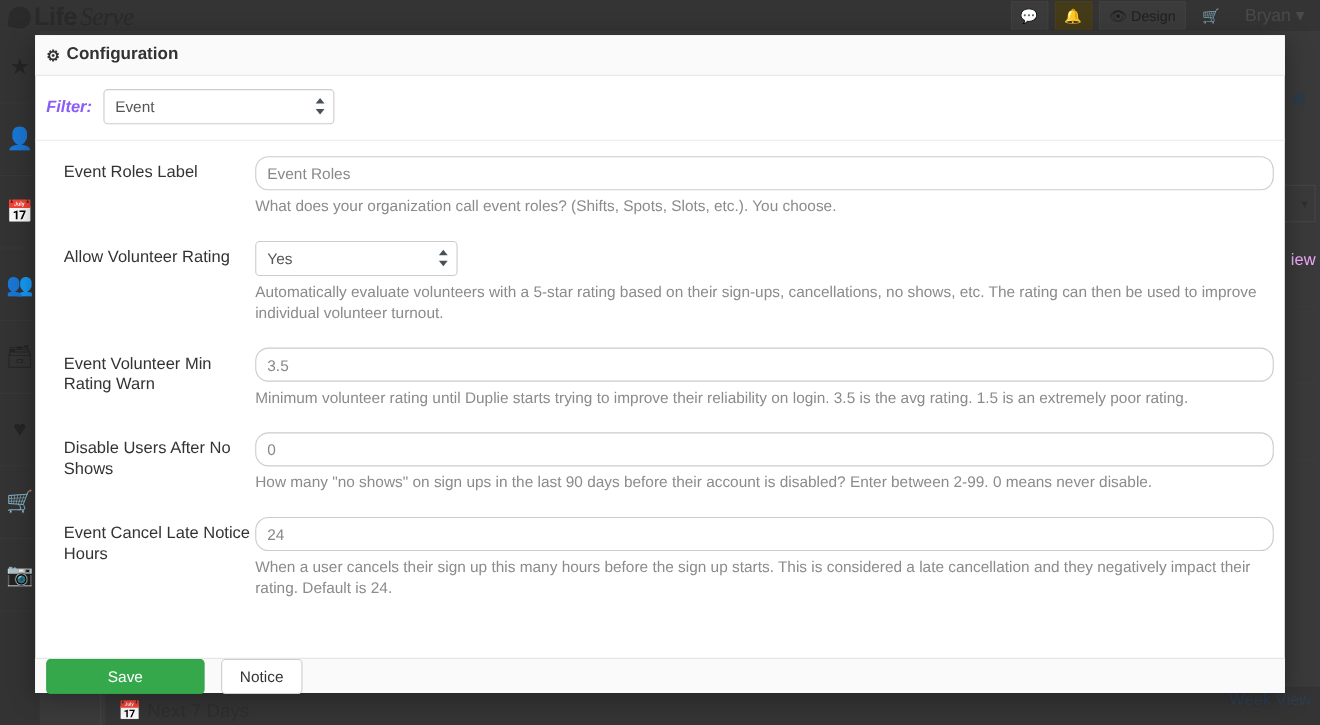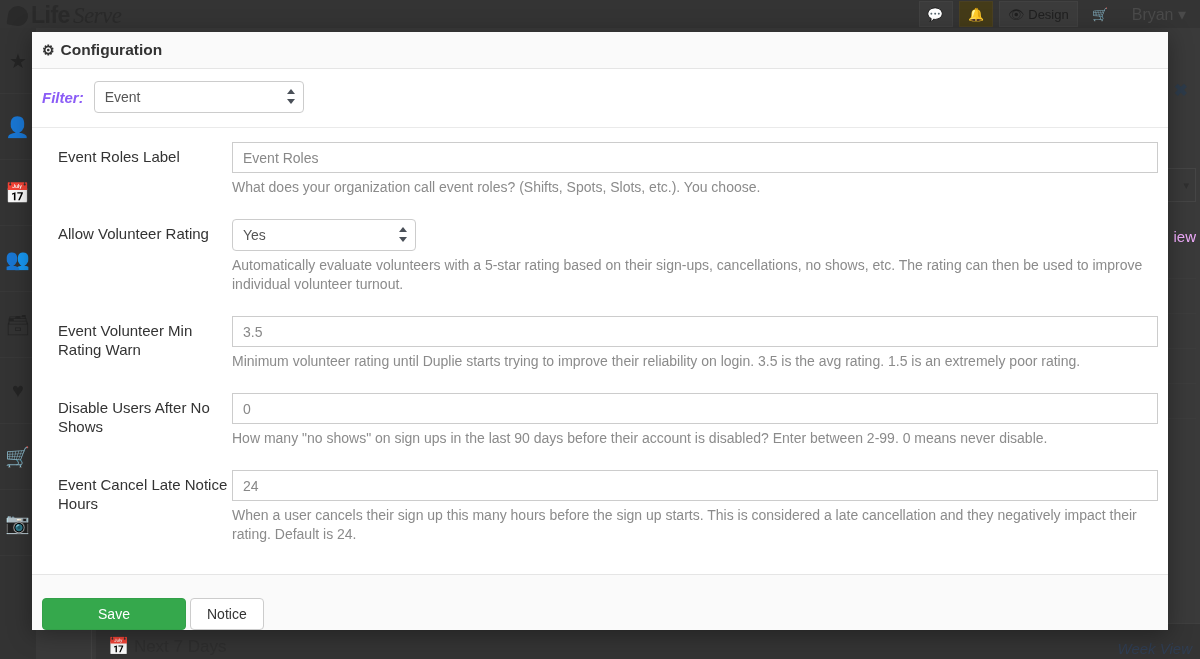--- a/index.html
+++ b/index.html
@@ -82,22 +82,22 @@
   }
   .bg-panel {
     position: absolute; left: 60px; right: 0; bottom: 0; height: 36px;
     background: #343434; border-top: 1px solid #3f3f3f;
   }
   .bg-panel .ttl {
     position: absolute; left: 12px; bottom: 2px;
     color: #2e2e2e; font-size: 17px;
   }
   .bg-panel .lnk {
-    position: absolute; right: 8px; bottom: 2px;
-    color: #2f3d52; font-size: 15px; font-style: italic;
+    position: absolute; right: 8px; bottom: 14px;
+    color: #2f3d52; font-size: 15px;
   }
   .bg-divider {
     position: absolute; left: 55px; bottom: 0; top: 600px; width: 1px;
     background: #434343;
   }
 
   
   #modal {
     position: absolute;
     left: 32px; top: 32px;
@@ -163,37 +163,37 @@
   }
   .row-label {
     width: 174px; flex: none;
     font-size: 15px; color: #333; line-height: 19px;
     padding-top: 5px;
   }
   .row-field { flex: 1 1 auto; min-width: 0; }
   input.txt {
     font-family: "Liberation Sans", sans-serif;
     font-size: 14px; color: #888;
-    border: 1px solid #ccc; border-radius: 0;
+    border: 1px solid #ccc; border-radius: 12px;
     height: 31px; padding: 0 10px;
     width: 100%;
     background: #fff;
   }
   .w-narrow { width: 184px; }
   .help {
     font-size: 14px; color: #8b8b8b;
     line-height: 19px;
     margin-top: 5px;
   }
 
   .modal-footer {
-    flex: none; height: 56px;
+    flex: none; height: 32px;
     background: #fafafa;
     border-top: 1px solid #e5e5e5;
-    display: flex; align-items: flex-end; gap: 4px;
+    display: flex; align-items: center; gap: 15px;
     padding: 0 10px;
   }
   .btn {
     font-family: "Liberation Sans", sans-serif;
     font-size: 14px;
     height: 32px; border-radius: 4px;
     cursor: pointer;
   }
   .btn-save {
     background: #35a84c; border: 1px solid #32a048; color: #fff;

